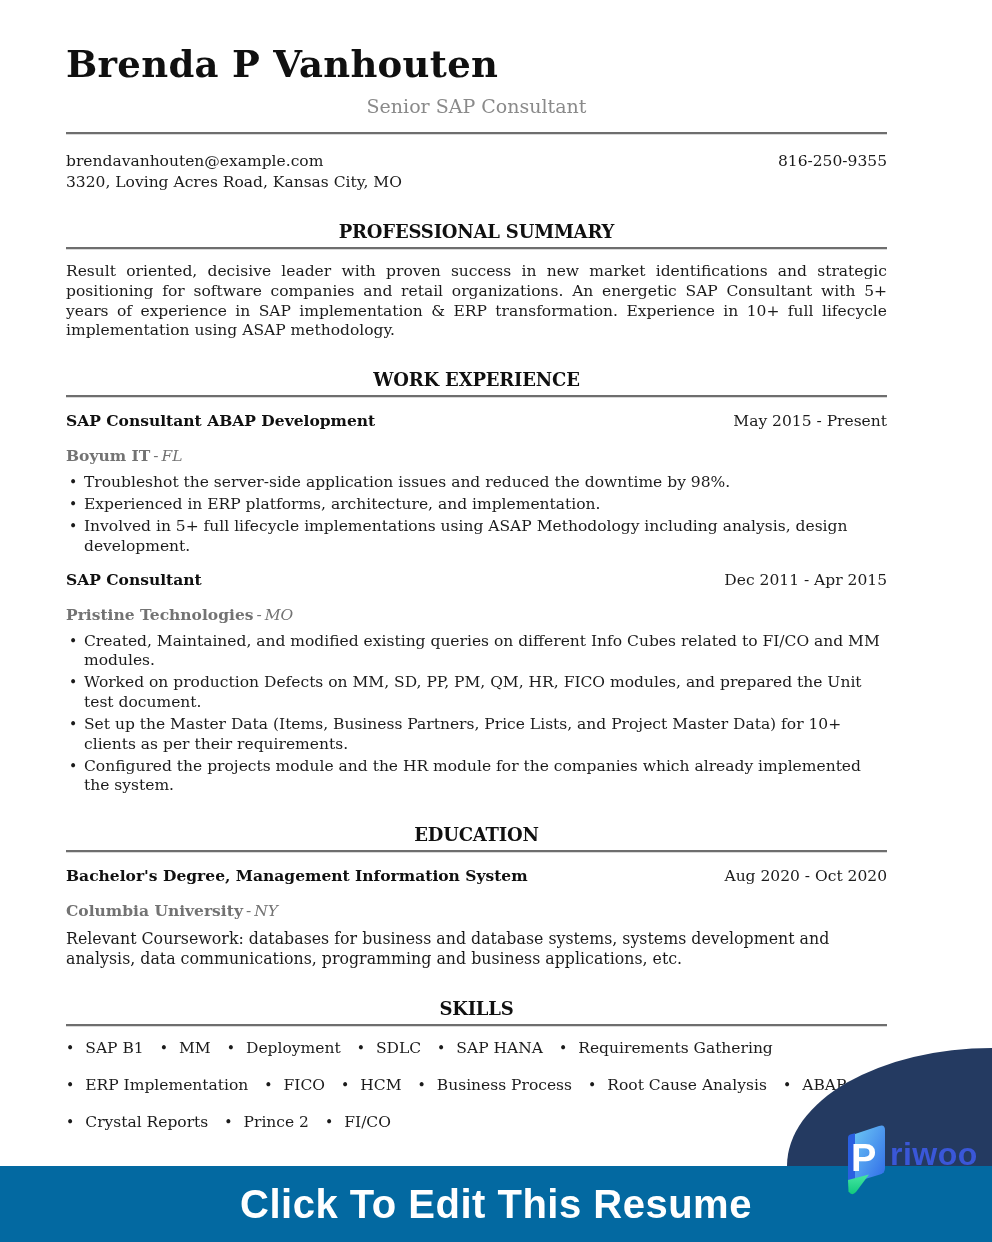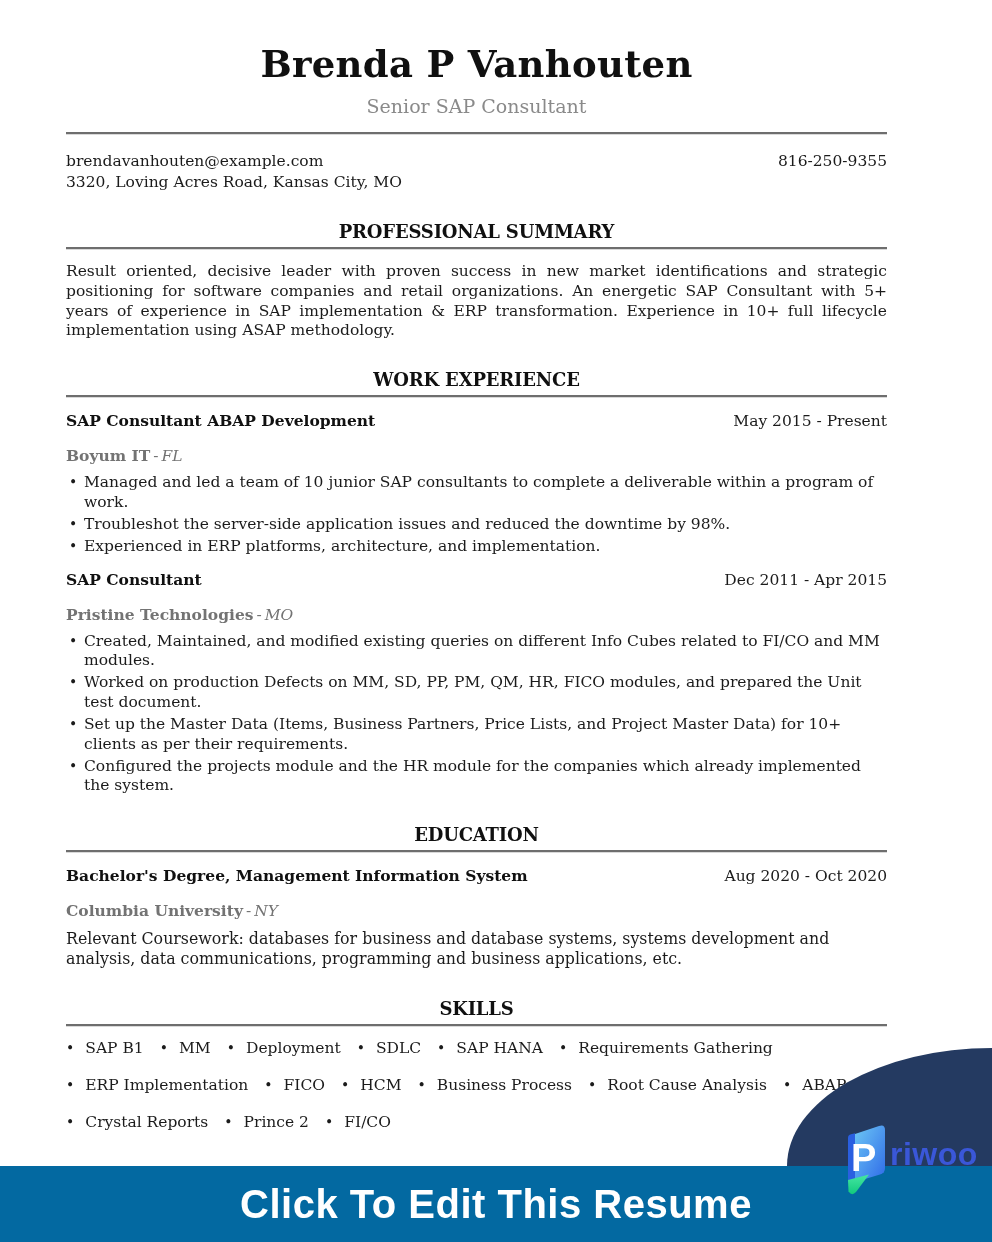--- a/index.html
+++ b/index.html
@@ -15,21 +15,21 @@
     background: #ffffff;
     overflow: hidden;
   }
   .content {
     padding: 42px 105px 0 66px; 
   }
 
   
   .name {
     margin: 0;
-    text-align: center;
+    text-align: left;
     font-size: 37px;
     line-height: 44px;
     font-weight: 700;
     color: #101010;
     letter-spacing: 0.3px;
   }
   .subtitle {
     text-align: center;
     font-size: 19px;
     line-height: 24px;
@@ -205,23 +205,23 @@
 
       <div class="job">
         <div class="row-split">
           <span class="job-title">SAP Consultant ABAP Development</span>
           <span class="job-dates">May 2015 - Present</span>
         </div>
         <div class="job-sub">
           <span>Boyum IT</span><span class="dash">-</span><span class="loc">FL</span>
         </div>
         <ul class="bullets">
-          <li>Managed and led a team of 10 junior SAP consultants to complete a deliverable within a program of work.</li>
           <li>Troubleshot the server-side application issues and reduced the downtime by 98%.</li>
           <li>Experienced in ERP platforms, architecture, and implementation.</li>
+          <li>Involved in 5+ full lifecycle implementations using ASAP Methodology including analysis, design development.</li>
         </ul>
       </div>
 
       <div class="job">
         <div class="row-split">
           <span class="job-title">SAP Consultant</span>
           <span class="job-dates">Dec 2011 - Apr 2015</span>
         </div>
         <div class="job-sub">
           <span>Pristine Technologies</span><span class="dash">-</span><span class="loc">MO</span>

